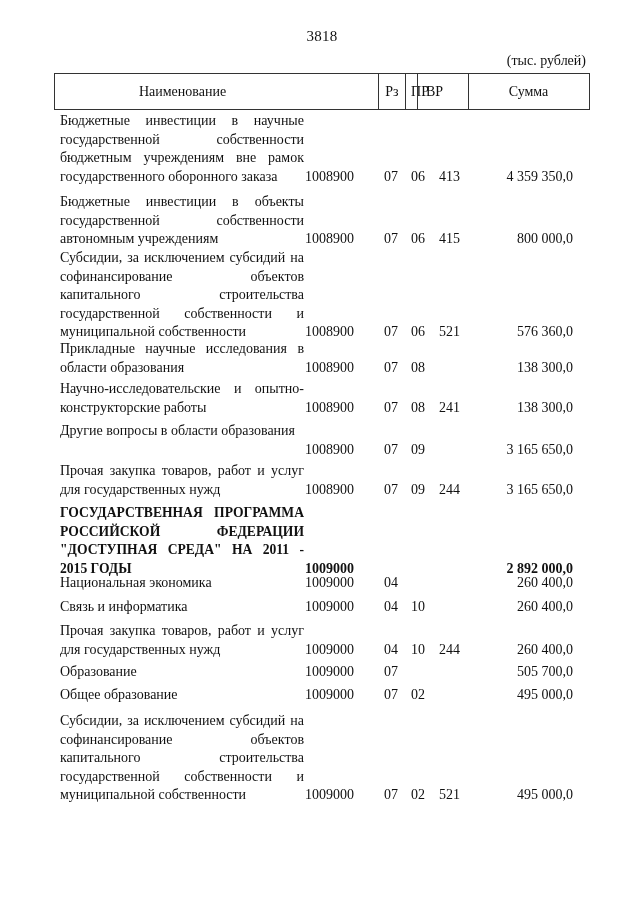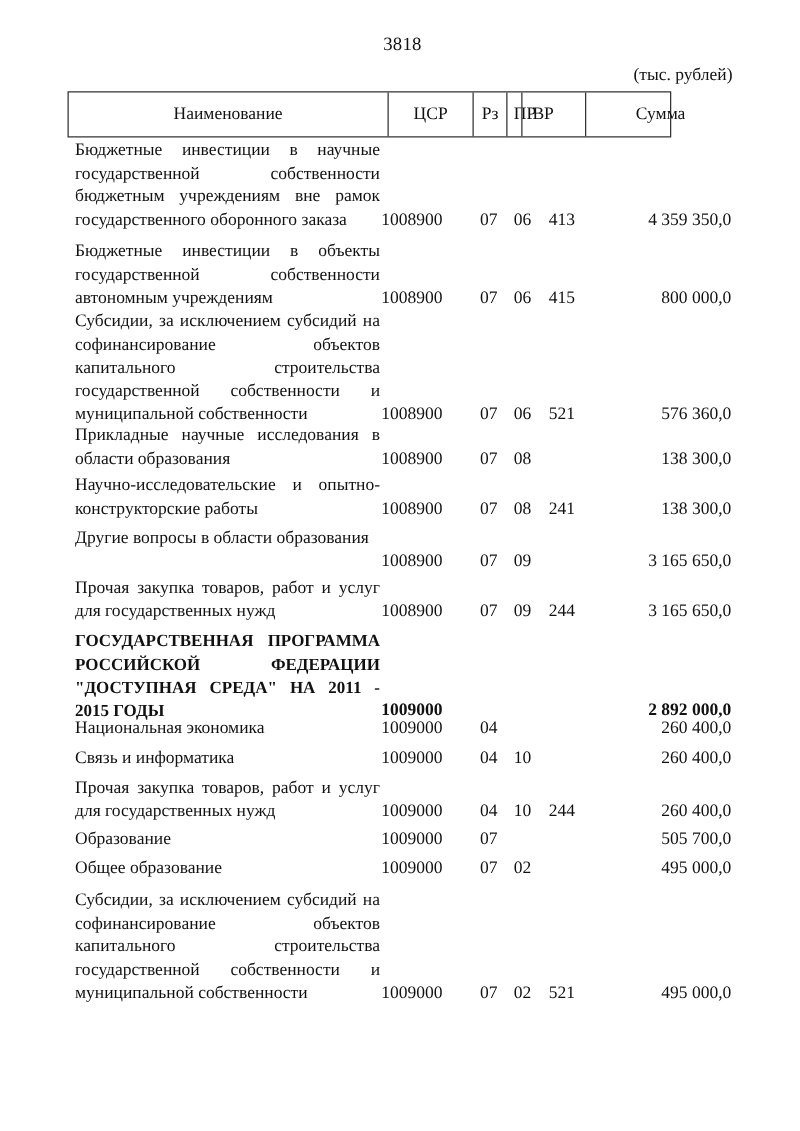--- a/index.html
+++ b/index.html
@@ -10,52 +10,51 @@
   }
   .page-num {
     position: absolute; left: 0; width: 640px; top: 28px;
     text-align: center; font-size: 15px; letter-spacing: 0.2px;
     padding-left: 2px;
   }
   .units {
     position: absolute; right: 54px; top: 53px; font-size: 14px;
   }
   .header {
-    position: absolute; left: 54px; top: 73px; width: 483px; height: 37px;
+    position: absolute; left: 54px; top: 73px; width: 536px; height: 37px;
     border: 1.5px solid #333; box-sizing: border-box;
   }
   .hcell {
     position: absolute; top: 0; height: 100%;
     display: flex; align-items: center; justify-content: center;
     font-size: 14px; box-sizing: border-box;
   }
   .hcell.sep { border-left: 1.3px solid #333; }
   .row { position: absolute; left: 0; width: 640px; font-size: 14px; line-height: 18.5px; }
   .row .name {
     position: absolute; left: 60px; width: 244px;
     text-align: justify; text-align-last: left;
   }
   .row.bold .name { font-weight: bold; font-size: 13.6px; }
   .row .cell { position: absolute; white-space: nowrap; }
   .row .csr { left: 305px; }
   .row .rz { left: 384px; }
   .row .pr { left: 411px; }
   .row .vr { left: 439px; }
-  .row .sum { right: 55px; text-align: center; }
+  .row .sum { right: 67px; text-align: center; }
   .row.bold .cell { font-weight: bold; }
 </style>
 </head>
 <body>
 
 <div class="page-num">3818</div>
 <div class="units">(тыс. рублей)</div>
 
 <div class="header">
   <div class="hcell" style="left:0;width:255px;">Наименование</div>
-  <div class="hcell sep" style="left:255px;width:68px;">ЦСР</div>
   <div class="hcell sep" style="left:323px;width:27px;">Рз</div>
   <div class="hcell sep" style="left:350px;width:29px;">ПР</div>
   <div class="hcell sep" style="left:362px;width:34px;">ВР</div>
   <div class="hcell sep" style="left:413px;width:120px;">Сумма</div>
 </div>
 
 <div id="rows">
     <div class="row" style="top: 112px;">
       <div class="name">Бюджетные инвестиции в научные государственной собственности бюджетным учреждениям вне рамок государственного оборонного заказа</div>
       <div class="cell csr" style="top: 55.5px;">1008900</div>

